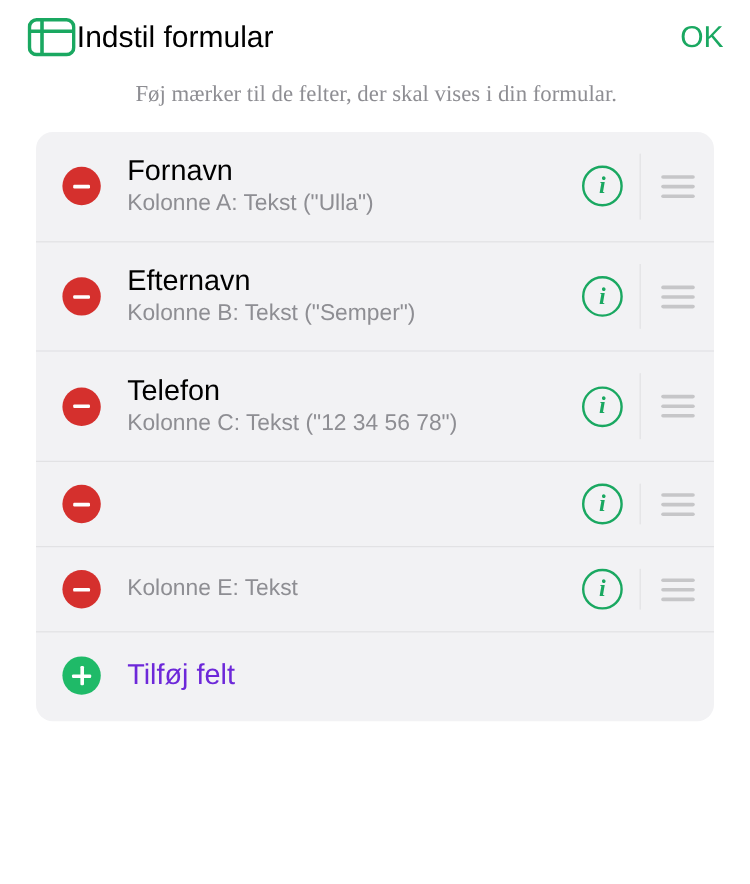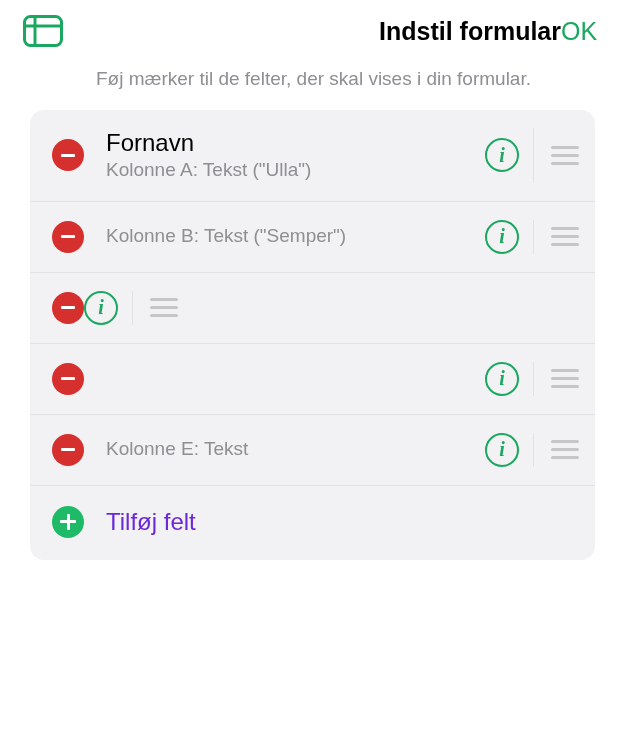--- a/index.html
+++ b/index.html
@@ -18,38 +18,39 @@
   }
   .icon-table {
     width: 42px;
     height: 34px;
     display: flex;
     align-items: center;
     justify-content: center;
   }
   .title {
     font-size: 25px;
-    font-weight: 700;
+    font-weight: 400;
     color: #000;
-    text-align: right;
+    text-align: left;
     flex: 1;
   }
   .ok-btn {
     font-size: 25px;
     font-weight: 400;
     color: #1aa861;
     cursor: pointer;
     width: 42px;
-    text-align: left;
+    text-align: right;
   }
   .subtitle {
     text-align: center;
     font-size: 19px;
     color: #8e8e93;
     padding: 10px 20px 20px 22px;
+    font-family: Liberation Serif, serif;
   }
   .list {
     margin: 0 30px;
     background: #f2f2f4;
     border-radius: 14px;
     overflow: hidden;
   }
   .row {
     display: flex;
     align-items: center;
@@ -191,34 +192,39 @@
           <span></span>
           <span></span>
           <span></span>
         </div>
     </div>
   </div>
 
   <div class="row">
     <div class="minus-btn"></div>
     <div class="text-col">
+      <div class="field-title">Efternavn</div>
       <div class="field-sub">Kolonne B: Tekst ("Semper")</div>
     </div>
     <div class="info-btn">i</div>
     <div class="drag-col">
       <div class="drag-lines">
           <span></span>
           <span></span>
           <span></span>
         </div>
     </div>
   </div>
 
   <div class="row">
     <div class="minus-btn"></div>
+    <div class="text-col">
+      <div class="field-title">Telefon</div>
+      <div class="field-sub">Kolonne C: Tekst ("12 34 56 78")</div>
+    </div>
     <div class="info-btn">i</div>
     <div class="drag-col">
       <div class="drag-lines">
           <span></span>
           <span></span>
           <span></span>
         </div>
     </div>
   </div>
 

